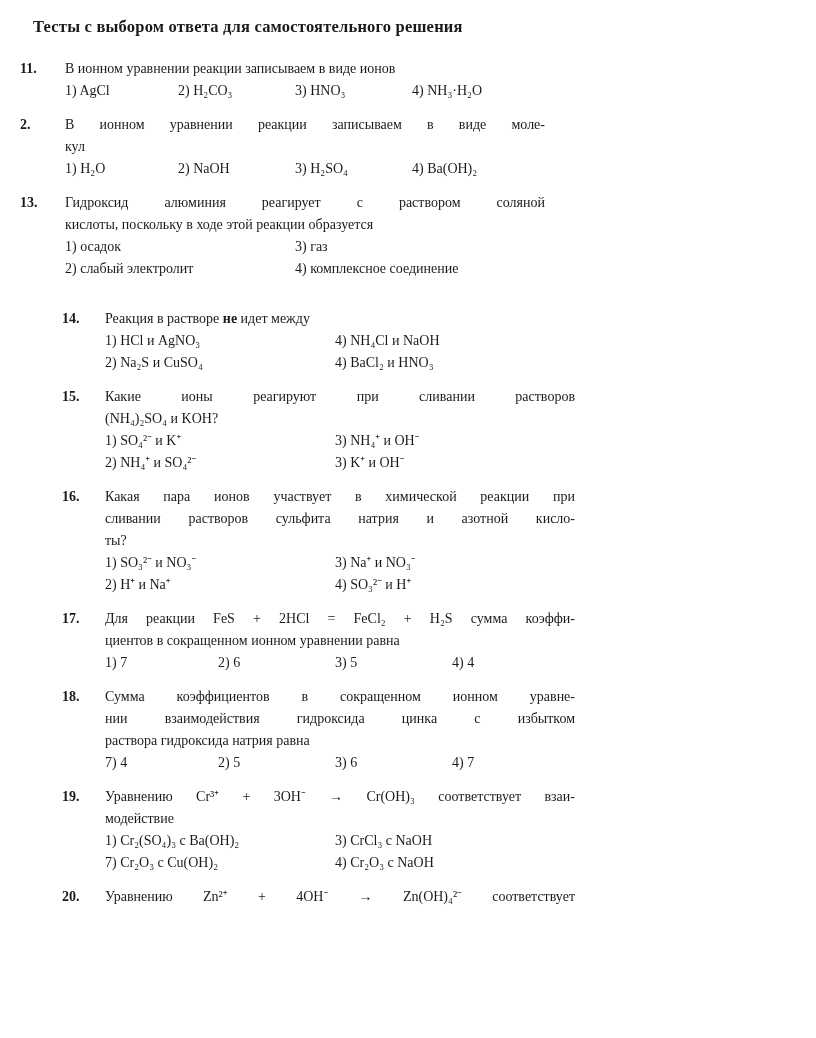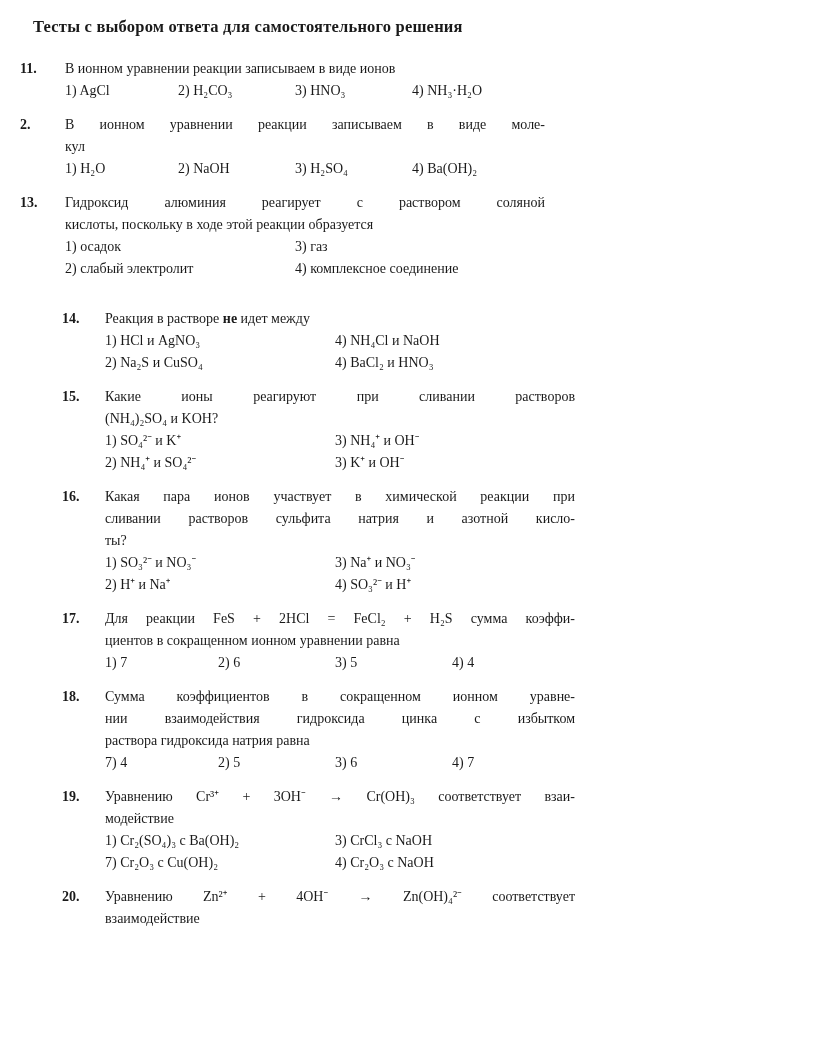--- a/index.html
+++ b/index.html
@@ -184,19 +184,18 @@
           <span class="opt">7) Cr₂O₃ с Cu(OH)₂</span>
           <span class="opt">4) Cr₂O₃ с NaOH</span>
         </div>
       </div>
     </div>
 
     <div class="question">
       <div class="qnum">20.</div>
       <div class="qbody">
         <div class="qline just">Уравнению Zn²⁺ + 4OH⁻ → Zn(OH)₄²⁻ соответствует</div>
-        <div class="qline">взаимодействие</div>
       </div>
     </div>
 
   </div>
 
 </div>
 
 </body></html>

